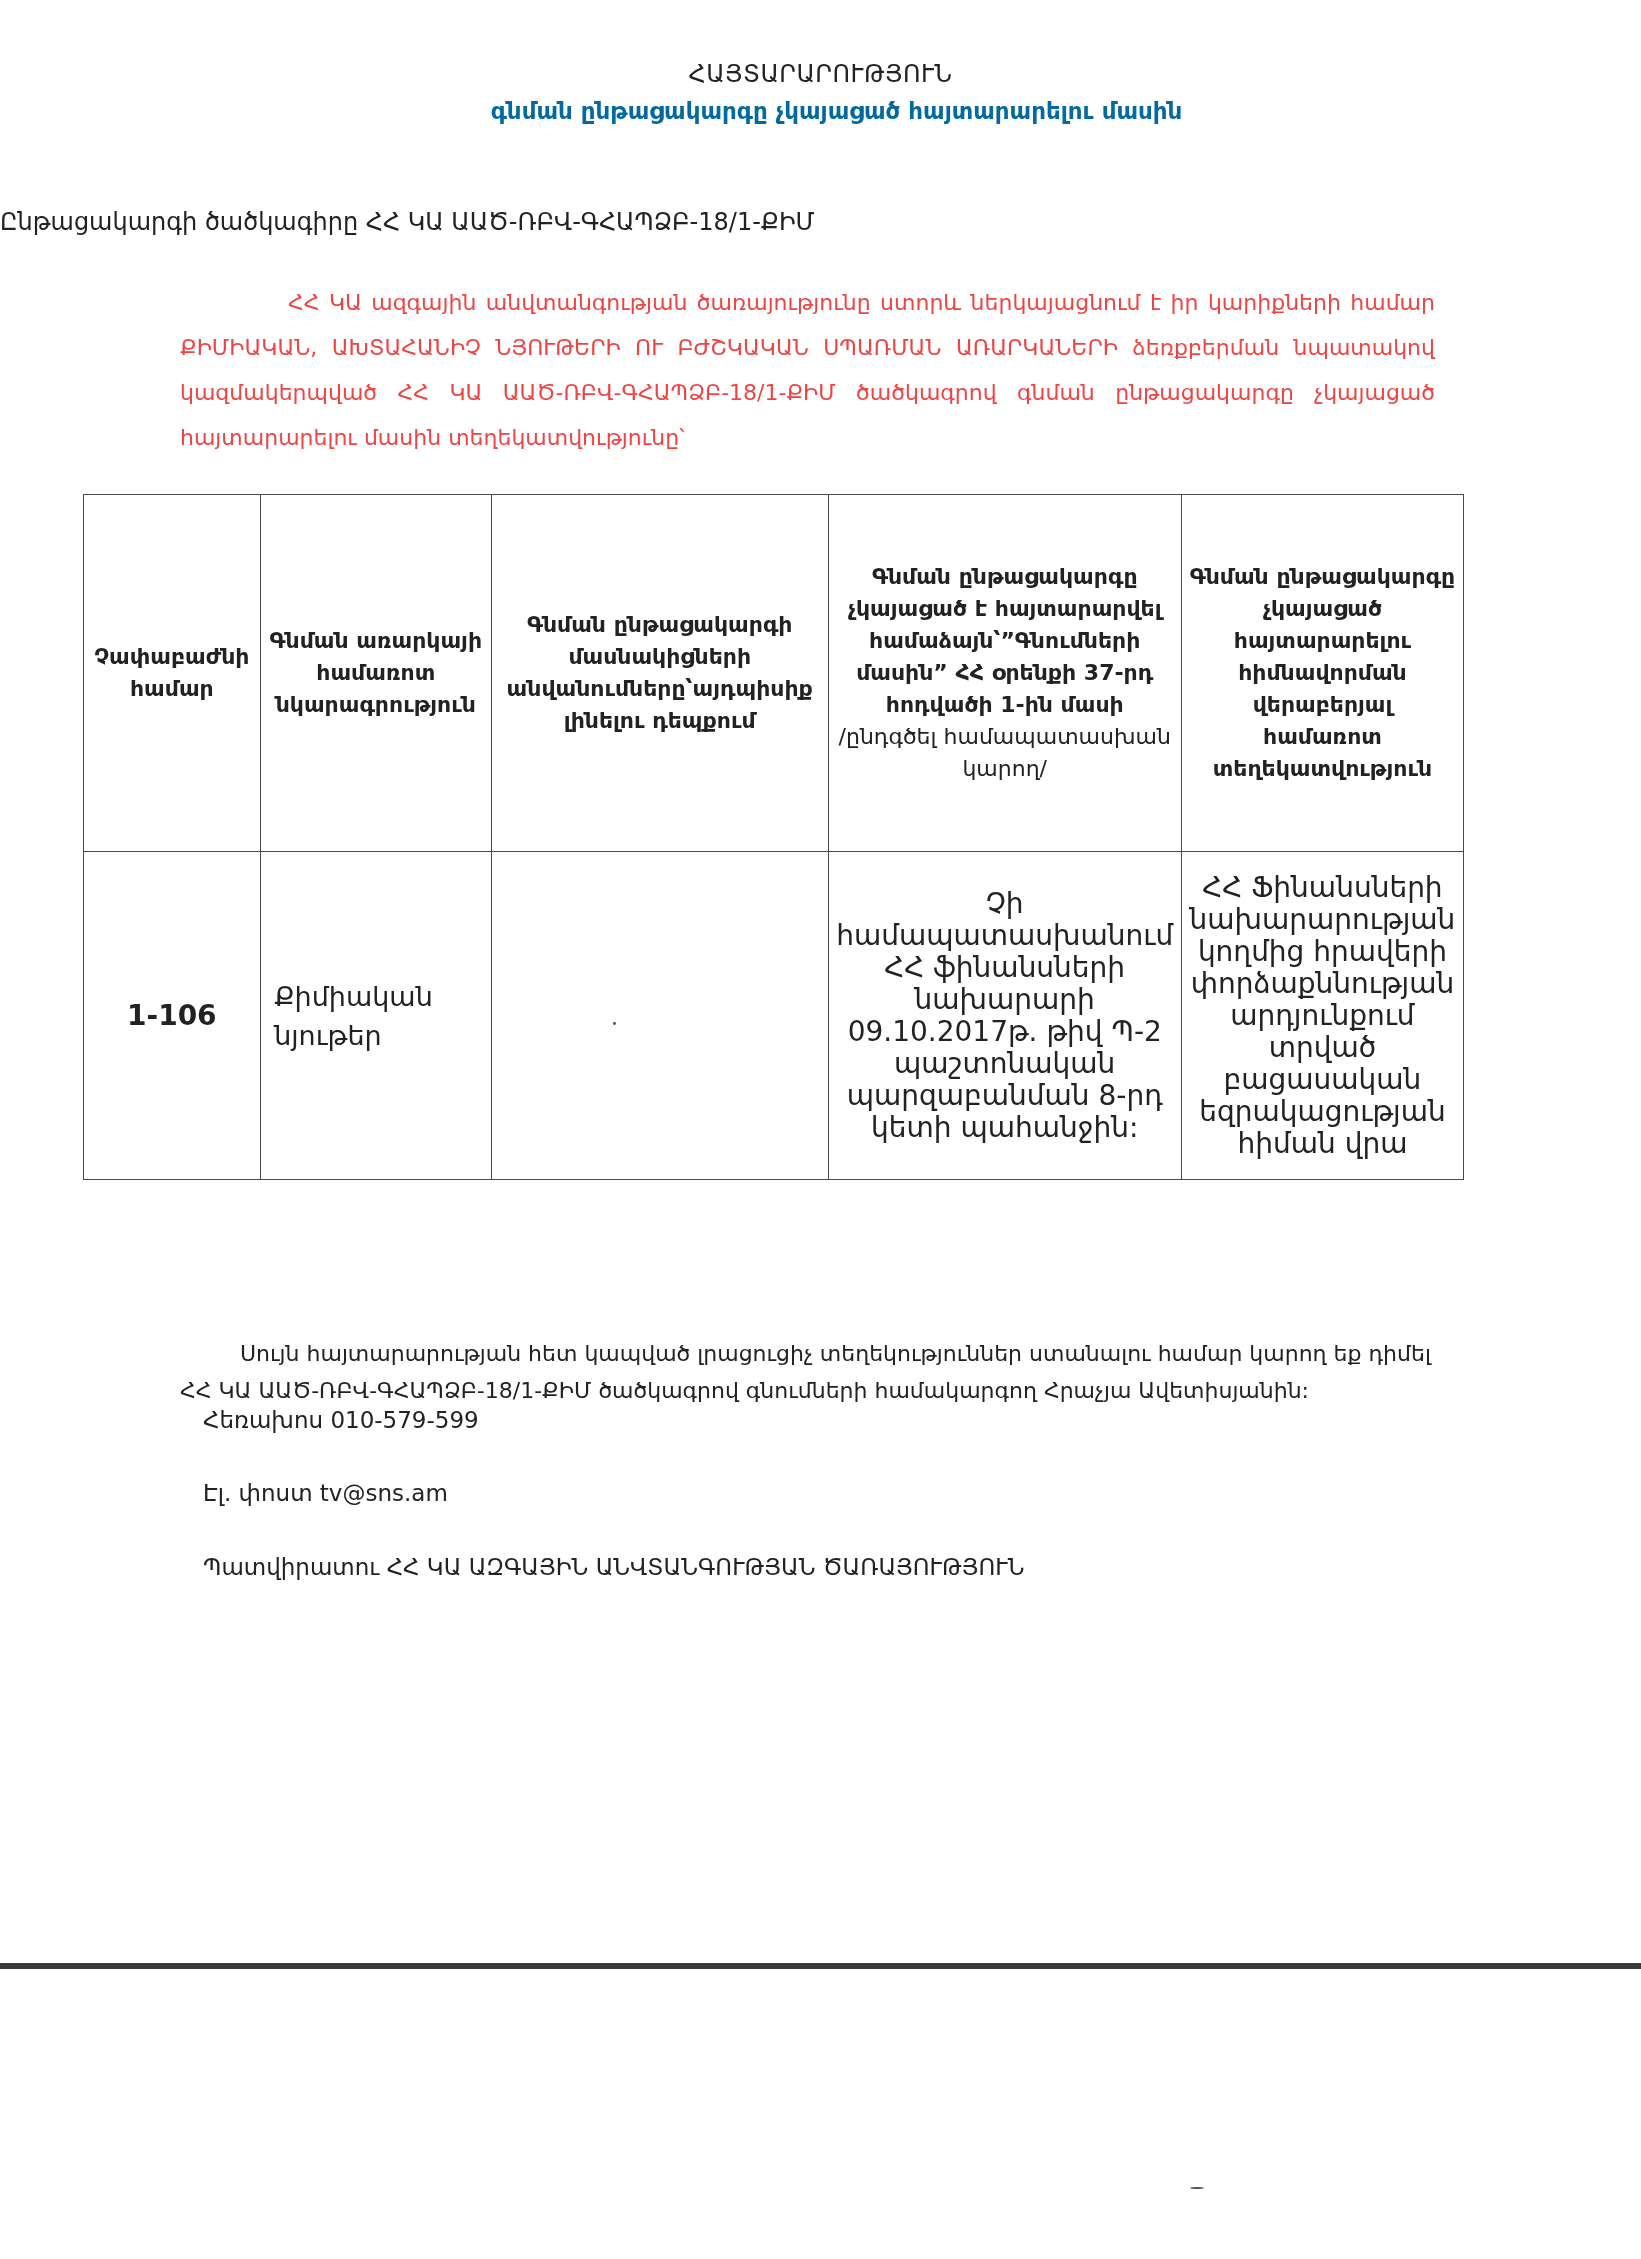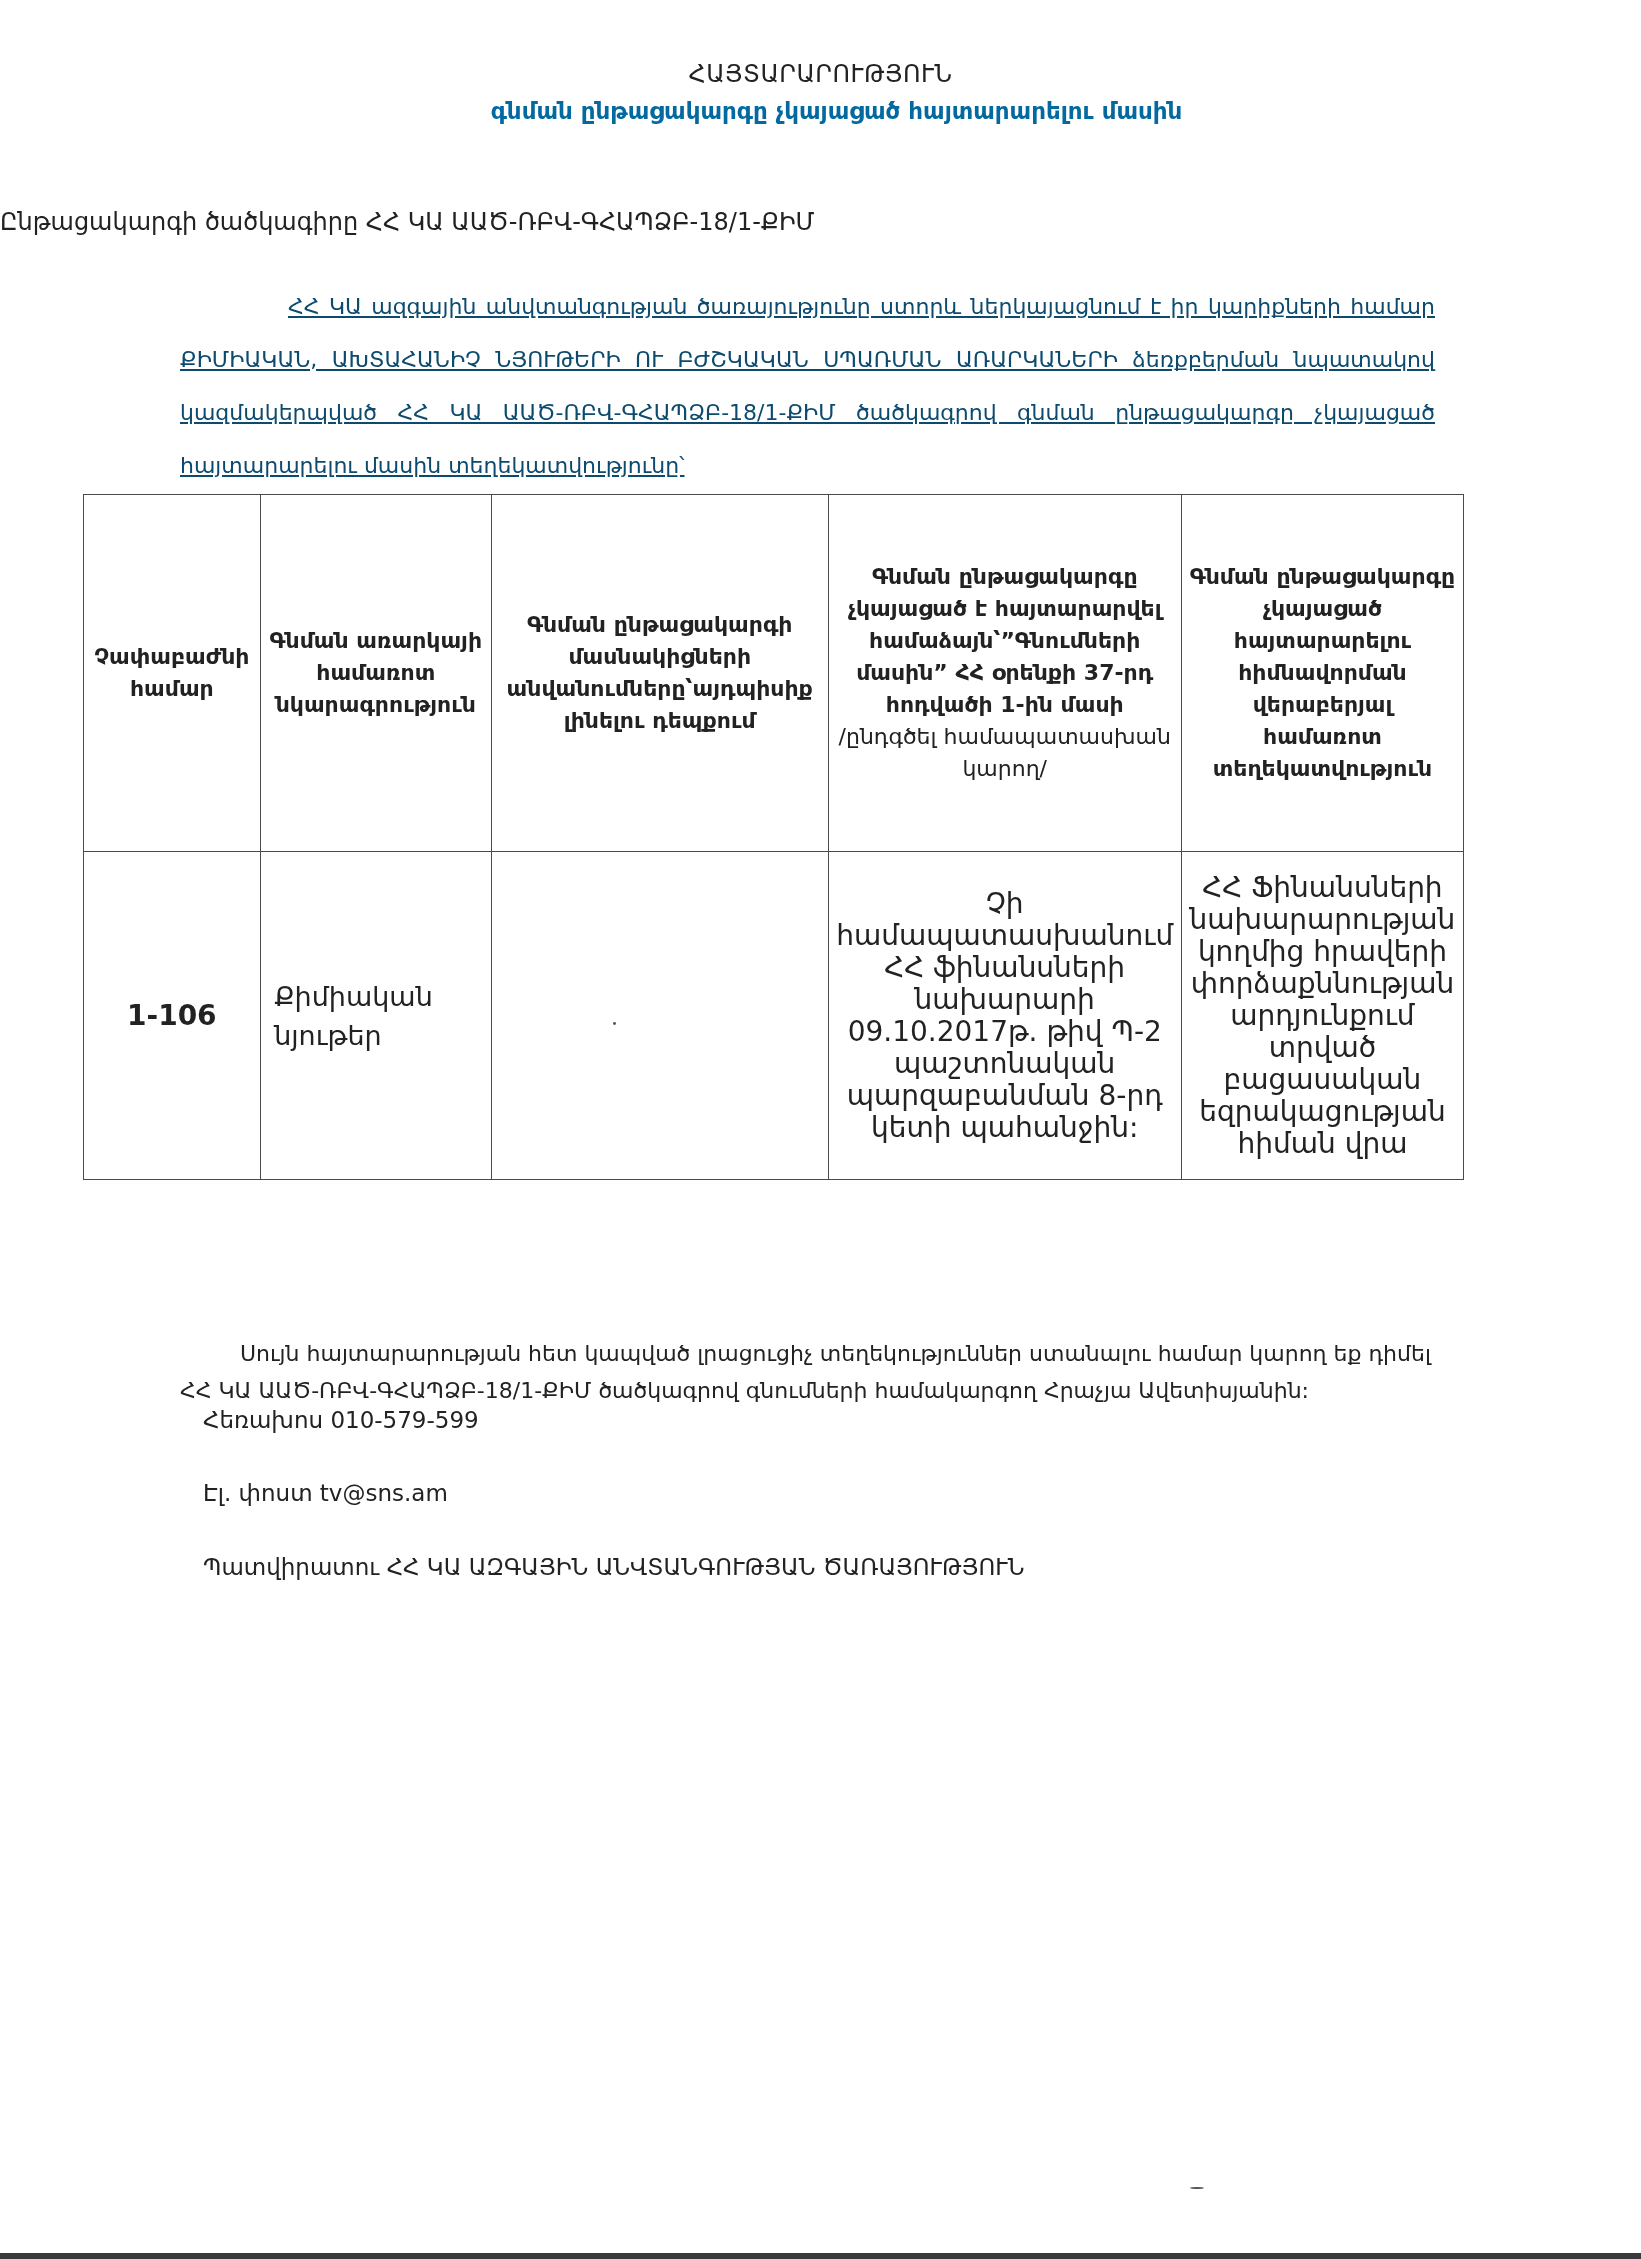--- a/index.html
+++ b/index.html
@@ -1,37 +1,37 @@
 <!DOCTYPE html>
 <html><head>
   <meta charset="utf-8">
   <style>
     html, body { margin: 0; padding: 0; }
     body {
       width: 1641px; height: 2259px; position: relative; overflow: hidden;
       background: #ffffff; color: #1f1f1f;
       font-family: "DejaVu Sans", sans-serif;
     }
-    .page { position: absolute; left: 0; top: 0; width: 1641px; height: 2259px; }
+    .page { position: absolute; left: 0; top: 0; width: 1641px; height: 1969px; }
     .title {
       position: absolute; left: 0; width: 1641px; text-align: center;
       top: 60px; font-size: 24px; letter-spacing: 0.5px; color: #222;
     }
     .subtitle {
       position: absolute; left: 16px; width: 1641px; text-align: center;
       top: 98px; font-size: 23px; font-weight: bold; color: #0369a1;
     }
     .code-line {
       position: absolute; left: 0; width: 1641px; text-align: left;
       top: 208px; font-size: 24px; color: #222;
     }
     .intro {
       position: absolute; left: 180px; top: 280px; width: 1255px;
-      font-size: 22px; line-height: 53px; text-align: justify;
-      text-indent: 108px; color: #0c4a6e; text-decoration: underline;
+      font-size: 22px; line-height: 45px; text-align: justify;
+      text-indent: 108px; color: #ef4444;
     }
     table.notice {
       position: absolute; left: 83px; top: 494px;
       border-collapse: collapse; width: 1381px;
     }
     table.notice td, table.notice th {
       border: 1.9px solid #4a4a4a; text-align: center; vertical-align: middle;
       padding: 3.9px 7.7px; color: #222;
     }
     table.notice th { font-weight: bold; font-size: 22px; line-height: 32px; }

